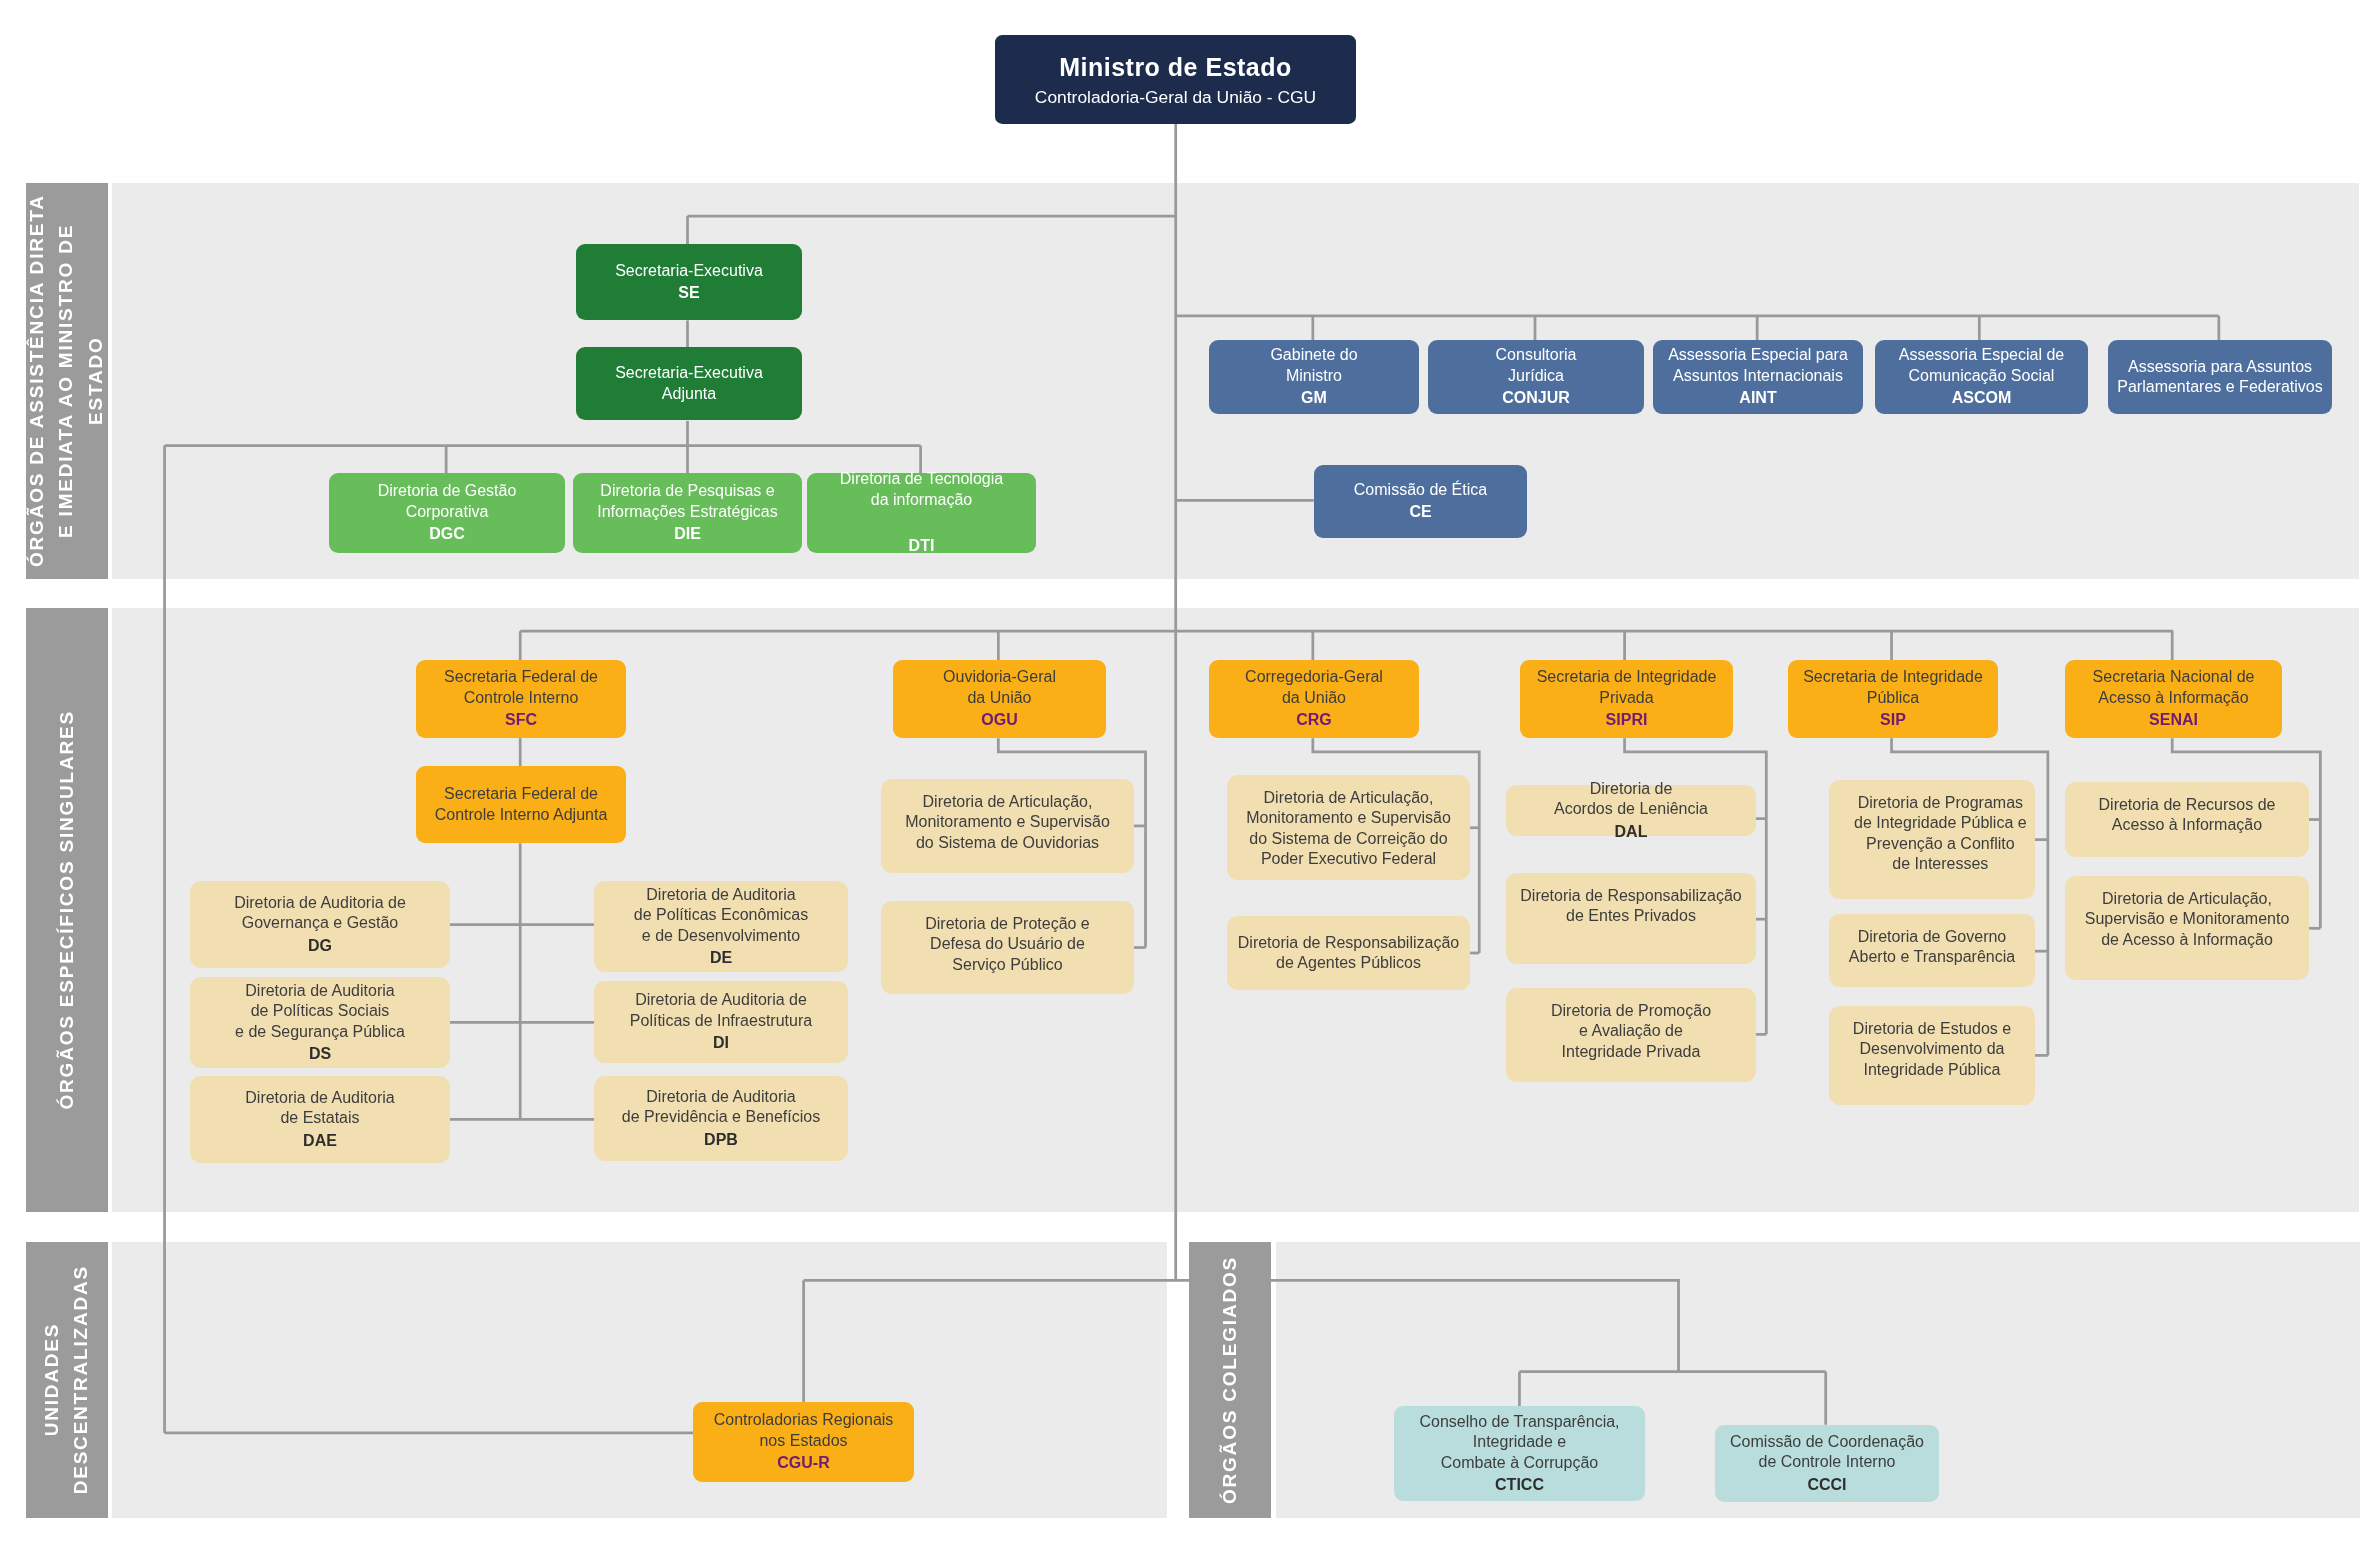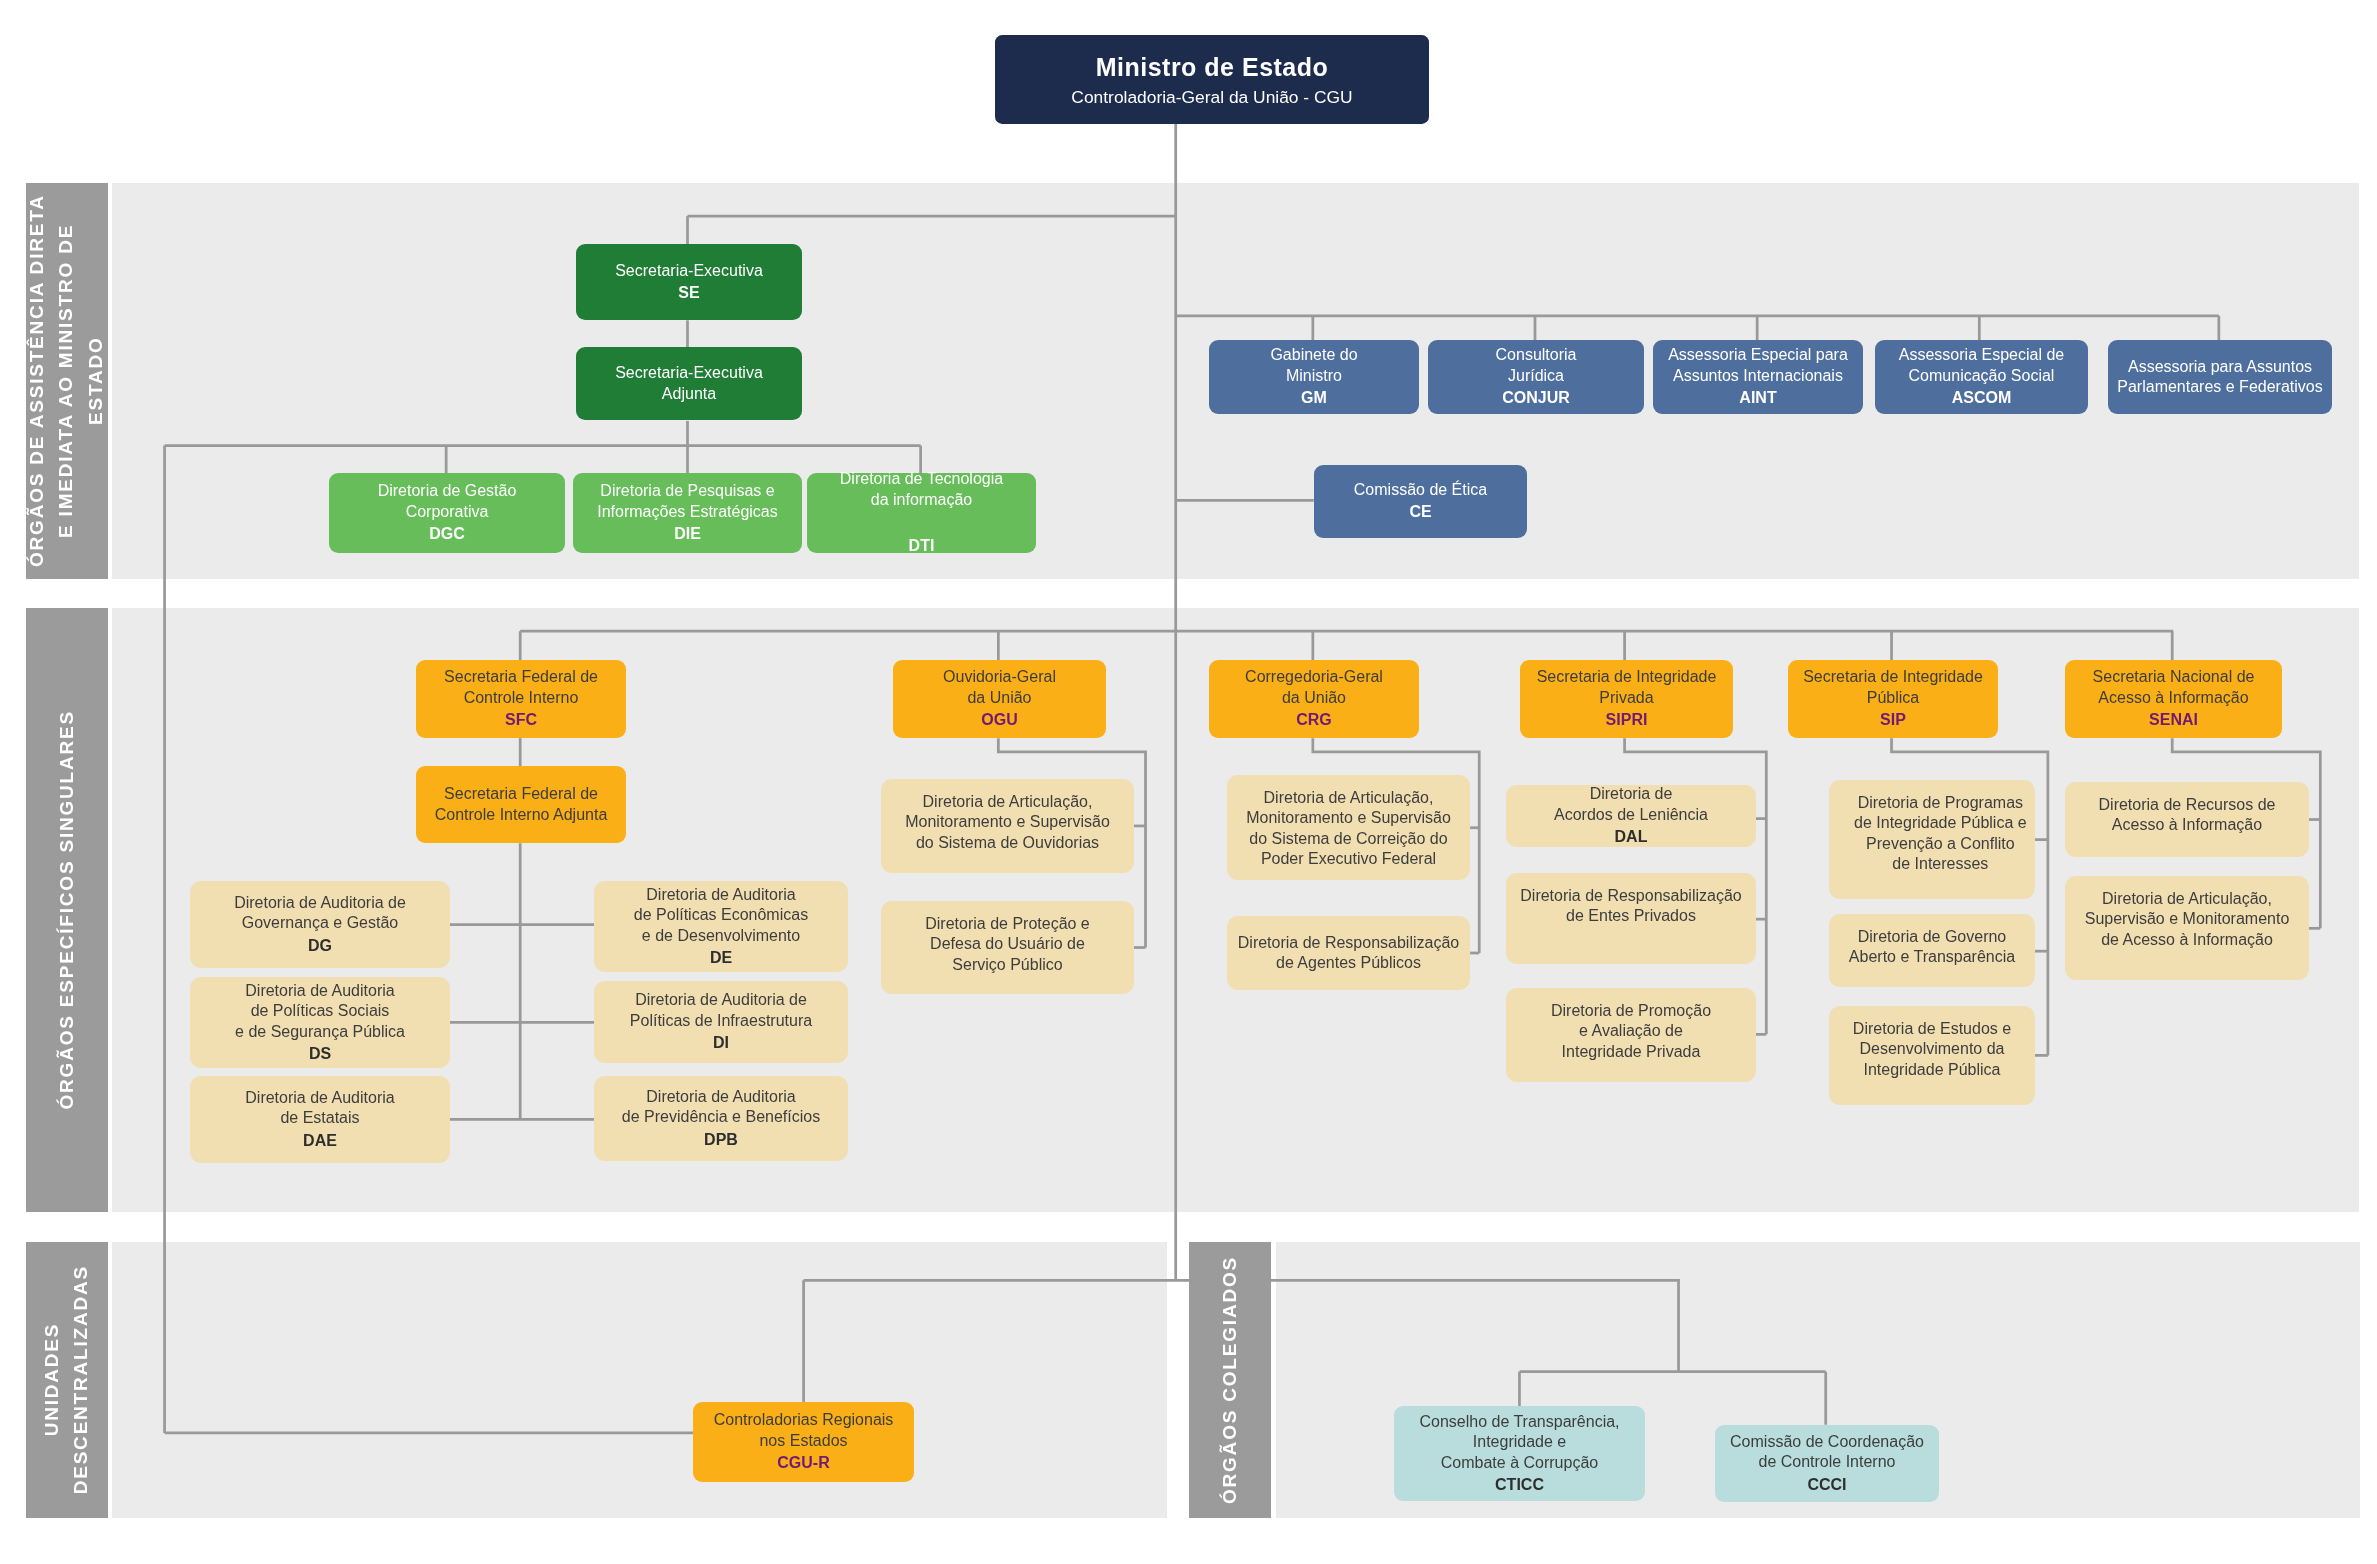--- a/index.html
+++ b/index.html
@@ -101,21 +101,21 @@
     <path d="M2376,807 V822 H2538 V1015"></path>
     <path d="M2525,896 H2538"></path>
     <path d="M2525,1015 H2538"></path>
     <path d="M879,1400 H1836 V1500"></path>
     <path d="M879,1400 V1533"></path>
     <path d="M1662,1500 H1997"></path>
     <path d="M1662,1500 V1538"></path>
     <path d="M1997,1500 V1558"></path>
   </svg>
 
-  <div class="node navy" style="left:995px;top:35px;width:434px;height:89px;">
+  <div class="node navy" style="left:995px;top:35px;width:361px;height:89px;">
     <span class="ttl">Ministro de Estado</span>
     <span class="sub">Controladoria-Geral da União - CGU</span>
   </div>
 
   <div class="node green" style="left:576px;top:244px;width:226px;height:76px;">
     <span class="lbl">Secretaria-Executiva</span>
     <span class="acr">SE</span>
   </div>
   <div class="node green" style="left:576px;top:347px;width:226px;height:73px;">
     <span class="lbl">Secretaria-Executiva
@@ -250,21 +250,21 @@
     <span class="lbl">Diretoria de Articulação,
 Monitoramento e Supervisão
 do Sistema de Correição do
 Poder Executivo Federal</span>
   </div>
   <div class="node tan" style="left:1227px;top:916px;width:243px;height:74px;">
     <span class="lbl">Diretoria de Responsabilização
 de Agentes Públicos</span>
   </div>
 
-  <div class="node tan" style="left:1506px;top:785px;width:250px;height:62px;">
+  <div class="node tan" style="left:1506px;top:785px;width:250px;height:51px;">
     <span class="lbl">Diretoria de
 Acordos de Leniência</span>
     <span class="acr">DAL</span>
   </div>
   <div class="node tan top" style="left:1506px;top:873px;width:250px;height:91px;">
     <span class="lbl">Diretoria de Responsabilização
 de Entes Privados</span>
   </div>
   <div class="node tan top" style="left:1506px;top:988px;width:250px;height:94px;">
     <span class="lbl">Diretoria de Promoção

